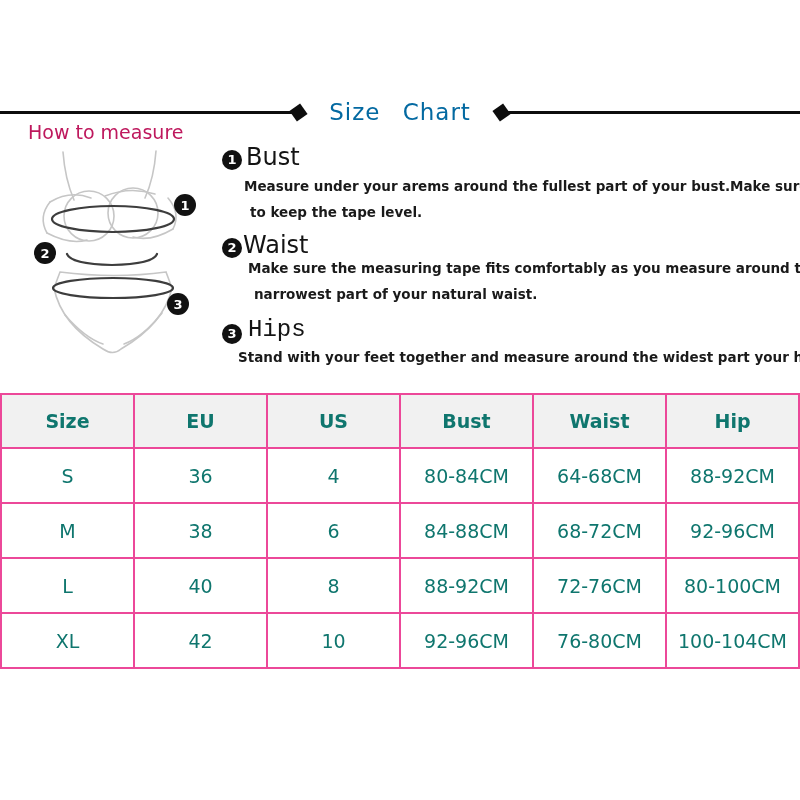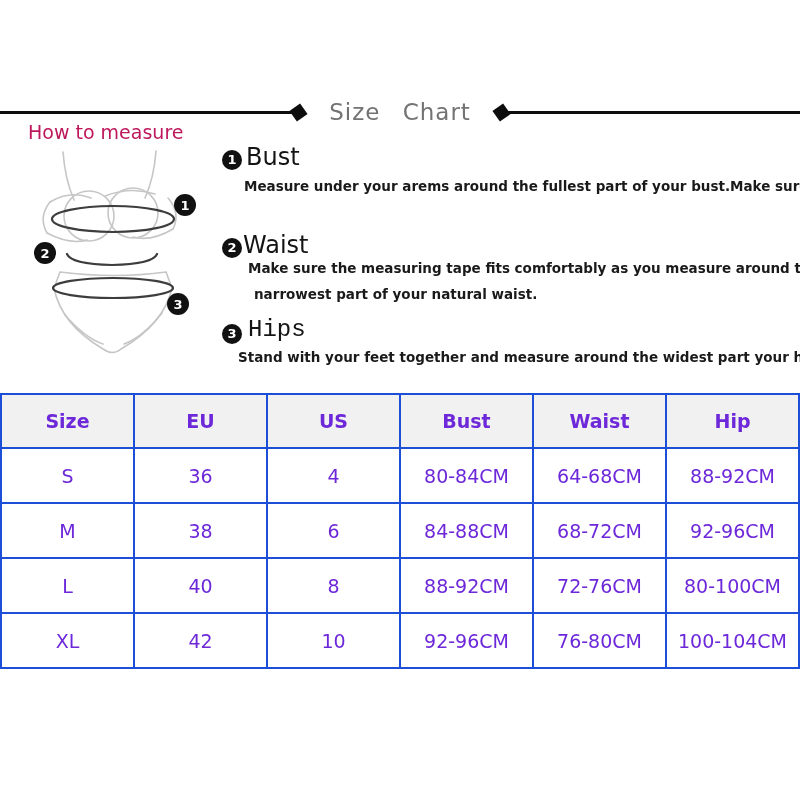--- a/index.html
+++ b/index.html
@@ -9,39 +9,39 @@
   }
   
   .title-rule{
     position:absolute;left:0;top:96px;width:800px;height:32px;
     display:flex;align-items:center;
   }
   .rule-line{flex:1;height:3px;background:#0d0d0d;}
   .diamond{width:13px;height:13px;background:#0d0d0d;transform:rotate(55deg);flex:0 0 auto;}
   .page-title{
     margin:0 24px;font-size:23px;font-weight:500;letter-spacing:1px;word-spacing:14px;
-    white-space:nowrap;color:#737373;
+    white-space:nowrap;color:#0369a1;
   }
   
   .howto{position:absolute;left:28px;top:121px;font-size:19px;font-weight:500;color:#be185d;}
   .sketch{position:absolute;left:25px;top:145px;}
   
   .num-badge{
     position:absolute;width:20px;height:20px;border-radius:50%;background:#111;
     color:#fff;font-size:13px;font-weight:700;line-height:20px;text-align:center;
   }
   .sec-heading{position:absolute;font-size:24px;font-weight:400;color:#141414;white-space:nowrap;}
   .sec-line{position:absolute;font-size:13.5px;font-weight:600;color:#1a1a1a;white-space:nowrap;}
   
   .size-table{
     position:absolute;left:0;top:393px;width:800px;border-collapse:collapse;table-layout:fixed;
   }
   .size-table td,.size-table th{
-    border:2px solid #1d4ed8;text-align:center;vertical-align:middle;
-    font-size:19px;padding:0;color:#6d28d9;
+    border:2px solid #ec4899;text-align:center;vertical-align:middle;
+    font-size:19px;padding:0;color:#0f766e;
   }
   .size-table th{height:52px;background:#f1f1f1;font-weight:700;}
   .size-table td{height:53px;font-weight:400;}
   
   .note{position:absolute;left:8px;top:676px;font-size:18px;font-weight:400;color:#111;white-space:nowrap;}
 </style>
 </head>
 <body>
 
 <div id="page">
@@ -90,20 +90,21 @@
       <circle cx="20" cy="108" r="11" fill="#111"></circle>
       <text x="20" y="113" text-anchor="middle" font-size="13" font-weight="bold" fill="#fff">2</text>
       <circle cx="153" cy="159" r="11" fill="#111"></circle>
       <text x="153" y="164" text-anchor="middle" font-size="13" font-weight="bold" fill="#fff">3</text>
     </g>
   </svg>
 
   <div class="num-badge" style="left:222px;top:150px;">1</div>
   <div class="sec-heading" style="left:246px;top:143px;">Bust</div>
   <div class="sec-line" style="left:244px;top:178px;">Measure under your arems around the fullest part of your bust.Make sure</div>
+  <div class="sec-line" style="left:250px;top:204px;">to keep the tape level.</div>
 
   <div class="num-badge" style="left:222px;top:238px;">2</div>
   <div class="sec-heading" style="left:243px;top:231px;">Waist</div>
   <div class="sec-line" style="left:248px;top:260px;">Make sure the measuring tape fits comfortably as you measure around the</div>
   <div class="sec-line" style="left:254px;top:286px;">narrowest part of your natural waist.</div>
 
   <div class="num-badge" style="left:222px;top:324px;">3</div>
   <div class="sec-heading" style="left:248px;top:316px;font-family:Liberation Mono, monospace;">Hips</div>
   <div class="sec-line" style="left:238px;top:349px;">Stand with your feet together and measure around the widest part your hips.</div>
 

